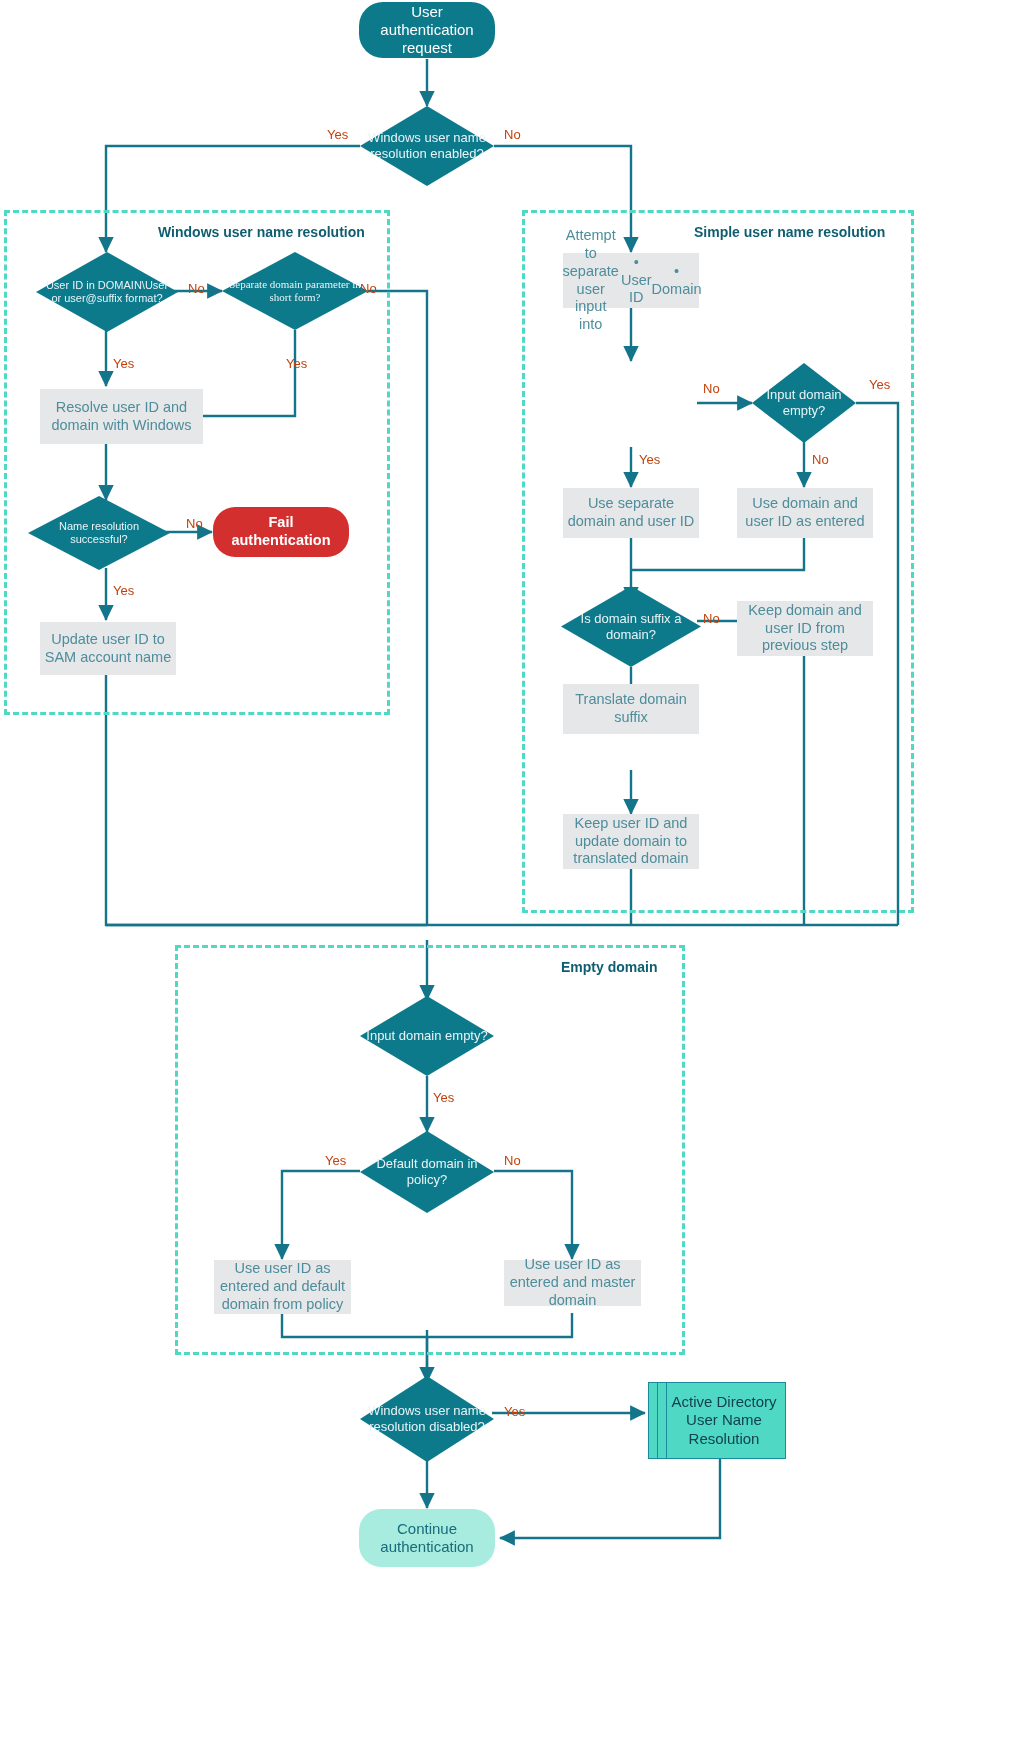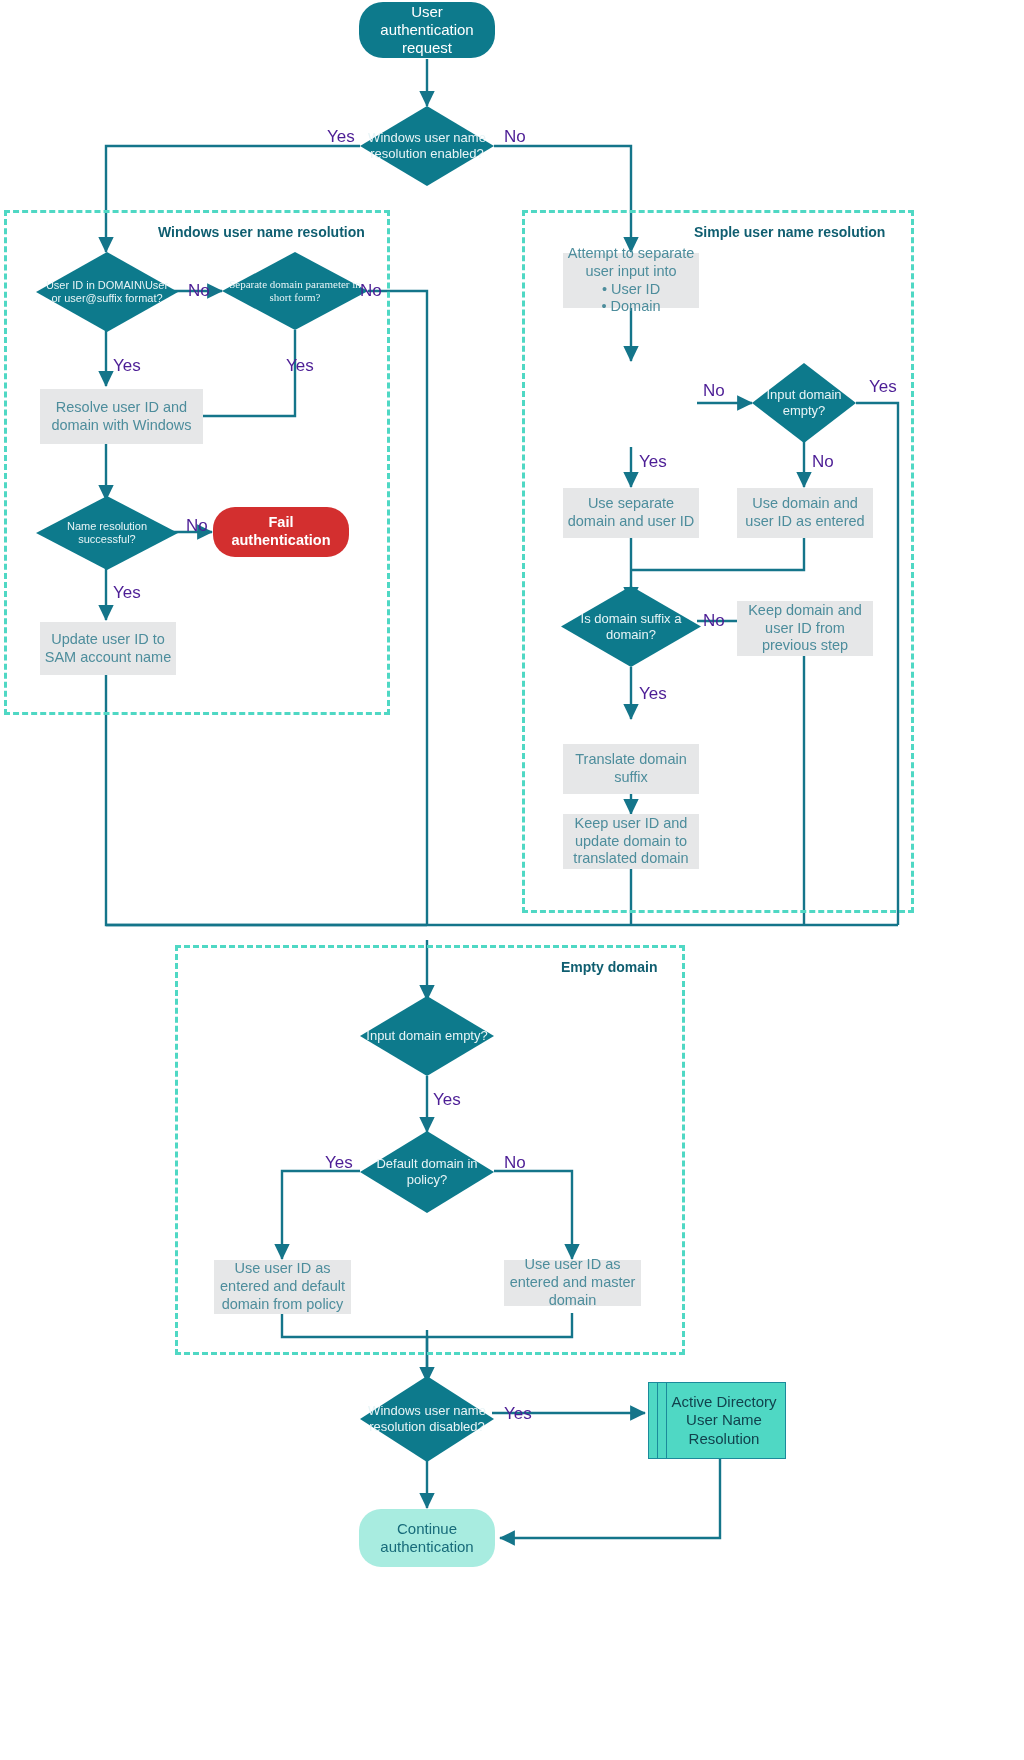--- a/index.html
+++ b/index.html
@@ -87,21 +87,21 @@
   }
   .group-title {
     position:absolute;
     font-size:14px; font-weight:bold; color:#0f5e70;
     white-space:nowrap;
   }
 
   
   .elabel {
     position:absolute;
-    font-size:17px; color:#4c1d95;
+    font-size:13px; color:#c2410c;
     white-space:nowrap;
   }
 </style>
 </head>
 <body>
 
 <div id="canvas">
 
   <svg class="layer" viewBox="0 0 1024 1760">
     <defs>
@@ -196,36 +196,36 @@
     <div class="dm"></div>
     <span class="dlabel">Separate domain parameter in short form?</span>
   </div>
   <div class="elabel" style="left:360px; top:281px;">No</div>
   <div class="elabel" style="left:286px; top:356px;">Yes</div>
 
   <div class="node process" style="left:40px; top:389px; width:163px; height:55px;">
     <span>Resolve user ID and domain with Windows</span>
   </div>
 
-  <div class="node decision sm" style="left:36px; top:496px; width:142px; height:74px;">
+  <div class="node decision sm" style="left:28px; top:496px; width:142px; height:74px;">
     <div class="dm"></div>
     <span class="dlabel">Name resolution successful?</span>
   </div>
   <div class="elabel" style="left:186px; top:516px;">No</div>
   <div class="elabel" style="left:113px; top:583px;">Yes</div>
 
   <div class="node terminator-fail" style="left:213px; top:507px; width:136px; height:50px;">
     <span>Fail authentication</span>
   </div>
 
   <div class="node process" style="left:40px; top:622px; width:136px; height:53px;">
     <span>Update user ID to SAM account name</span>
   </div>
 
-  <div class="node process" style="left:563px; top:253px; width:136px; height:55px; flex-direction:column; justify-content:center;">
+  <div class="node process" style="left:563px; top:253px; width:136px; height:55px; flex-direction:row; justify-content:center;">
     <span style="padding:0 2px;">Attempt to separate user input into</span>
     <span style="padding:0;">• User ID</span>
     <span style="padding:0;">• Domain</span>
   </div>
 
   <div class="elabel" style="left:703px; top:381px;">No</div>
   <div class="elabel" style="left:639px; top:452px;">Yes</div>
 
   <div class="node decision" style="left:752px; top:363px; width:104px; height:80px;">
     <div class="dm"></div>
@@ -246,21 +246,21 @@
     <div class="dm"></div>
     <span class="dlabel">Is domain suffix a domain?</span>
   </div>
   <div class="elabel" style="left:703px; top:611px;">No</div>
   <div class="elabel" style="left:639px; top:684px;">Yes</div>
 
   <div class="node process" style="left:737px; top:601px; width:136px; height:55px;">
     <span>Keep domain and user ID from previous step</span>
   </div>
 
-  <div class="node process" style="left:563px; top:744px; width:136px; height:50px;">
+  <div class="node process" style="left:563px; top:684px; width:136px; height:50px;">
     <span>Translate domain suffix</span>
   </div>
 
   <div class="node process" style="left:563px; top:814px; width:136px; height:55px;">
     <span>Keep user ID and update domain to translated domain</span>
   </div>
 
   <div class="node decision" style="left:360px; top:996px; width:134px; height:80px;">
     <div class="dm"></div>
     <span class="dlabel">Input domain empty?</span>

